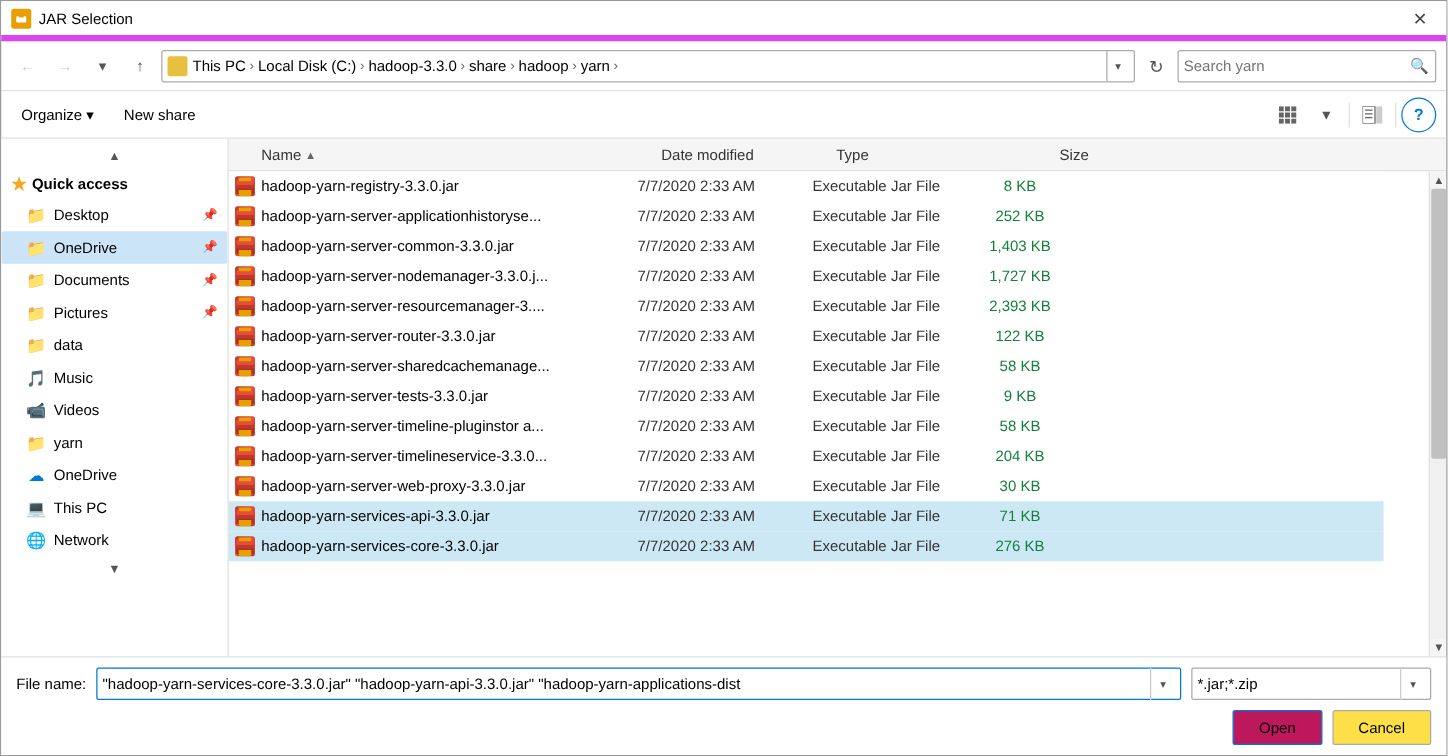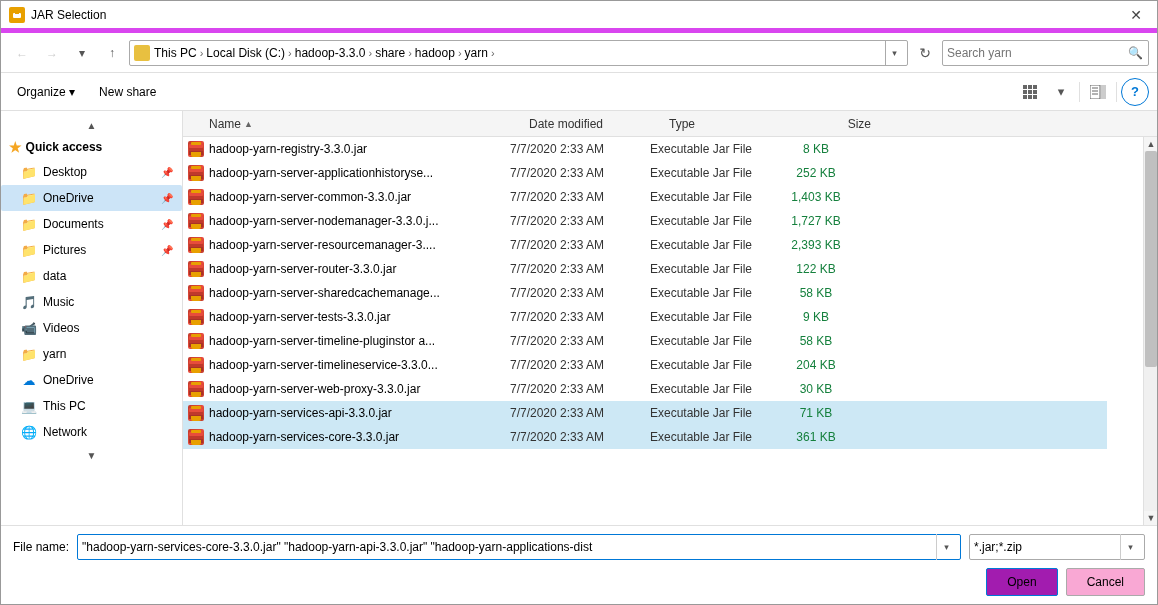--- a/index.html
+++ b/index.html
@@ -416,21 +416,21 @@
     .filename-dropdown {
       width: 20px; height: 26px;
       display: flex; align-items: center; justify-content: center;
       border-left: 1px solid #ccc;
       cursor: pointer;
       font-size: 9px;
       color: #555;
     }
 
     .filetype-select-container {
-      width: 176px;
+      width: 192px;
       height: 26px;
       display: flex;
       align-items: center;
       border: 1px solid #aaa;
       border-radius: 2px;
       background: #fff;
       padding: 0 4px;
     }
 
     .filetype-select-container span {
@@ -456,27 +456,27 @@
     .action-btn {
       height: 28px;
       padding: 0 20px;
       border-radius: 2px;
       font-size: 12px;
       cursor: pointer;
       border: 1px solid #aaa;
     }
 
     .open-btn {
-      background: #a21caf;
+      background: #be185d;
       color: #000;
       border: 1px solid #0078d7;
     }
 
     .cancel-btn {
-      background: #f9a8d4;
+      background: #fde047;
       color: #000;
     }
   </style>
 </head>
 <body>
 
 <div class="dialog">
 
   <div class="title-bar">
     <div class="title-bar-icon">
@@ -850,21 +850,21 @@
             <rect x="1" y="3" width="14" height="11" rx="1" fill="#c0392b"></rect>
             <rect x="1" y="3" width="14" height="4" rx="1" fill="#e74c3c"></rect>
             <rect x="3" y="1" width="10" height="3" rx="1" fill="#e8a000"></rect>
             <rect x="1" y="10" width="14" height="4" rx="0 0 1 1" fill="#a93226"></rect>
           </svg>
         </div>
       </div>
       <span class="file-name">hadoop-yarn-services-core-3.3.0.jar</span>
       <span class="file-date">7/7/2020 2:33 AM</span>
       <span class="file-type">Executable Jar File</span>
-      <span class="file-size">361 KB</span>
+      <span class="file-size">276 KB</span>
     </div>
           </div>
 
         <div class="scrollbar-area">
           <div class="scroll-arrow">▲</div>
           <div class="scroll-track">
             <div class="scroll-thumb"></div>
           </div>
           <div class="scroll-arrow">▼</div>
         </div>

